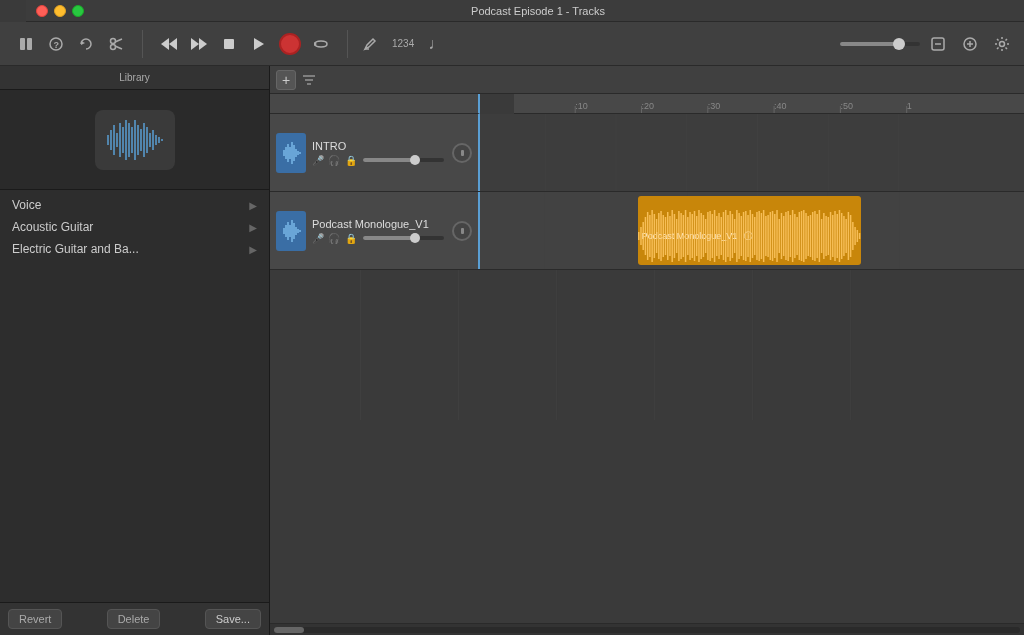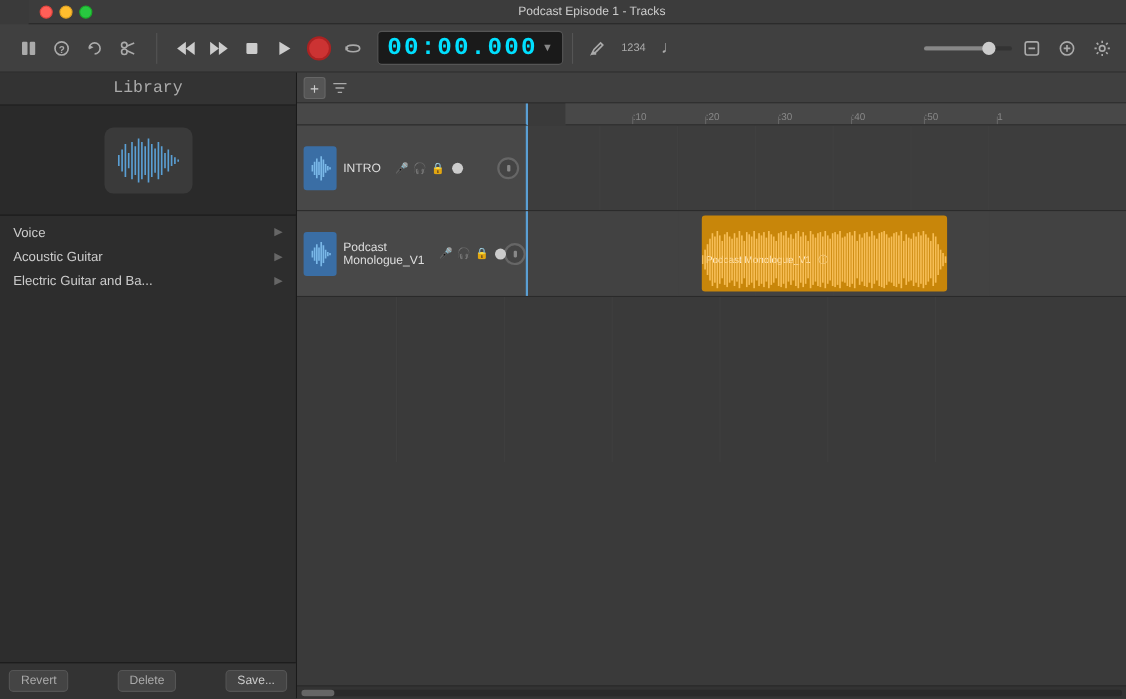--- a/index.html
+++ b/index.html
@@ -124,25 +124,24 @@
       width: 270px;
       background: #2d2d2d;
       border-right: 1px solid #1a1a1a;
       display: flex;
       flex-direction: column;
       flex-shrink: 0;
     }
     .library-header {
       text-align: center;
       padding: 6px;
-      font-size: 15px;
+      font-size: 10px;
       color: #aaa;
       border-bottom: 1px solid #1a1a1a;
       background: #333;
-      font-family: Liberation Mono, monospace;
     }
     .library-preview {
       display: flex;
       align-items: center;
       justify-content: center;
       height: 100px;
       background: #2a2a2a;
       border-bottom: 1px solid #1a1a1a;
     }
     .waveform-preview {
@@ -307,22 +306,22 @@
       border-radius: 3px;
       display: flex;
       align-items: center;
       justify-content: center;
       flex-shrink: 0;
     }
     .track-waveform-icon svg { width: 24px; height: 32px; }
     .track-info {
       flex: 1;
       display: flex;
-      flex-direction: row;
-      gap: 13px;
+      flex-direction: column;
+      gap: 3px;
     }
     .track-name {
       font-size: 11px;
       color: #ddd;
       font-weight: 500;
     }
     .track-controls-row {
       display: flex;
       align-items: center;
       gap: 4px;
@@ -501,24 +500,20 @@
     </button>
     <div class="record-btn" style="cursor:pointer; margin: 0 4px;"></div>
     <button class="toolbar-btn">
       <svg width="16" height="14" viewBox="0 0 16 14" fill="none" stroke="#aaa" stroke-width="1.5">
         <path d="M2 7 C2 3 14 3 14 7 C14 11 2 11 2 7"></path>
         <polygon points="1,5 1,9 4,7" fill="#aaa" stroke="none"></polygon>
       </svg>
     </button>
   </div>
 
-  <div class="transport-display">
-    <span class="transport-time">00:00.000</span>
-    <span class="transport-dropdown">▼</span>
-  </div>
 
   <div class="toolbar-divider"></div>
 
   <button class="toolbar-btn">
     <svg width="14" height="14" viewBox="0 0 14 14" fill="none" stroke="#aaa" stroke-width="1.5">
       <path d="M2 12 L4 8 L10 2 L12 4 L6 10 Z"></path>
       <line x1="2" y1="12" x2="6" y2="12"></line>
     </svg>
   </button>
   <button class="toolbar-btn" style="font-size:10px; color:#aaa; width:auto; padding: 0 4px;">

